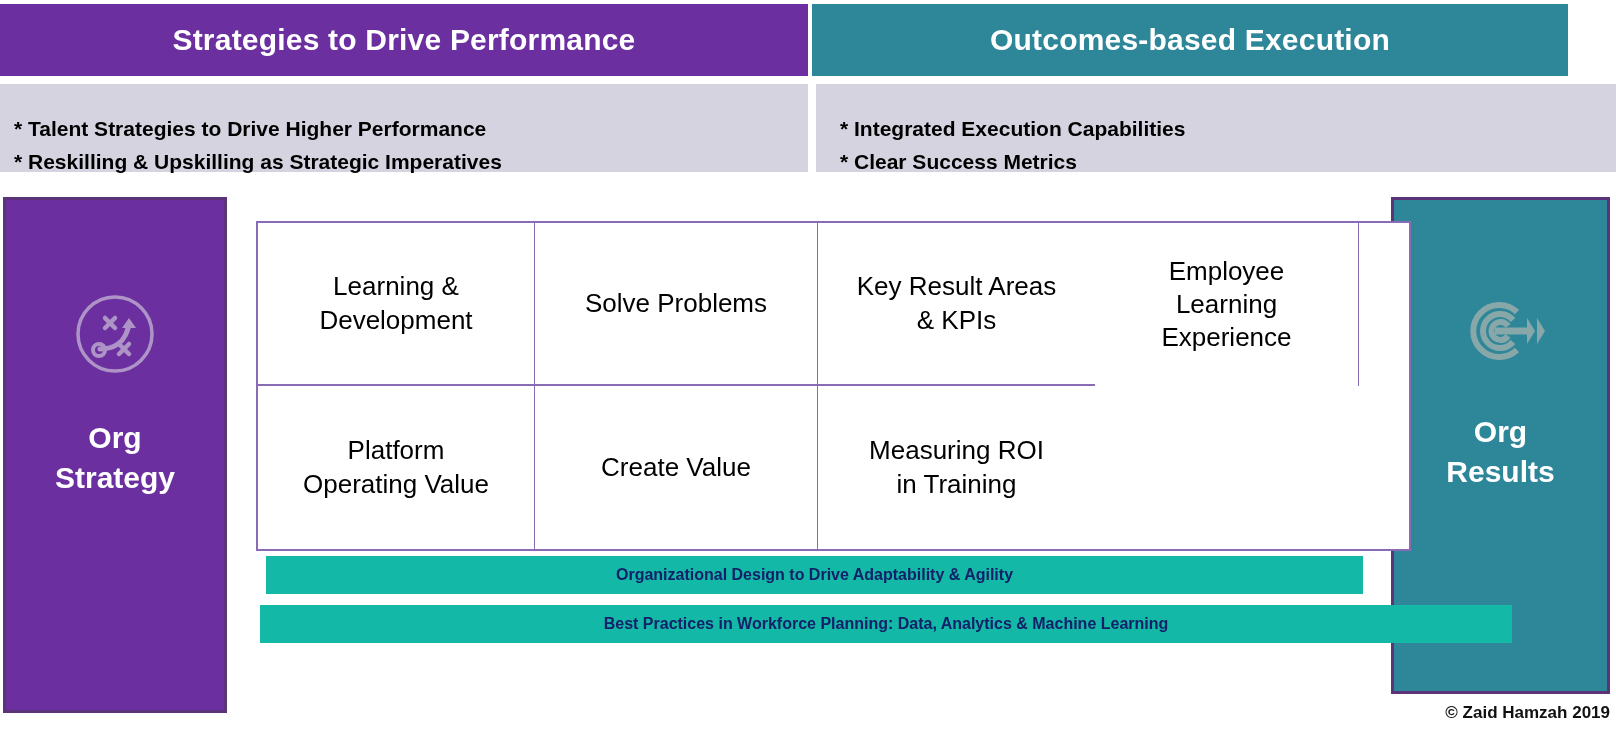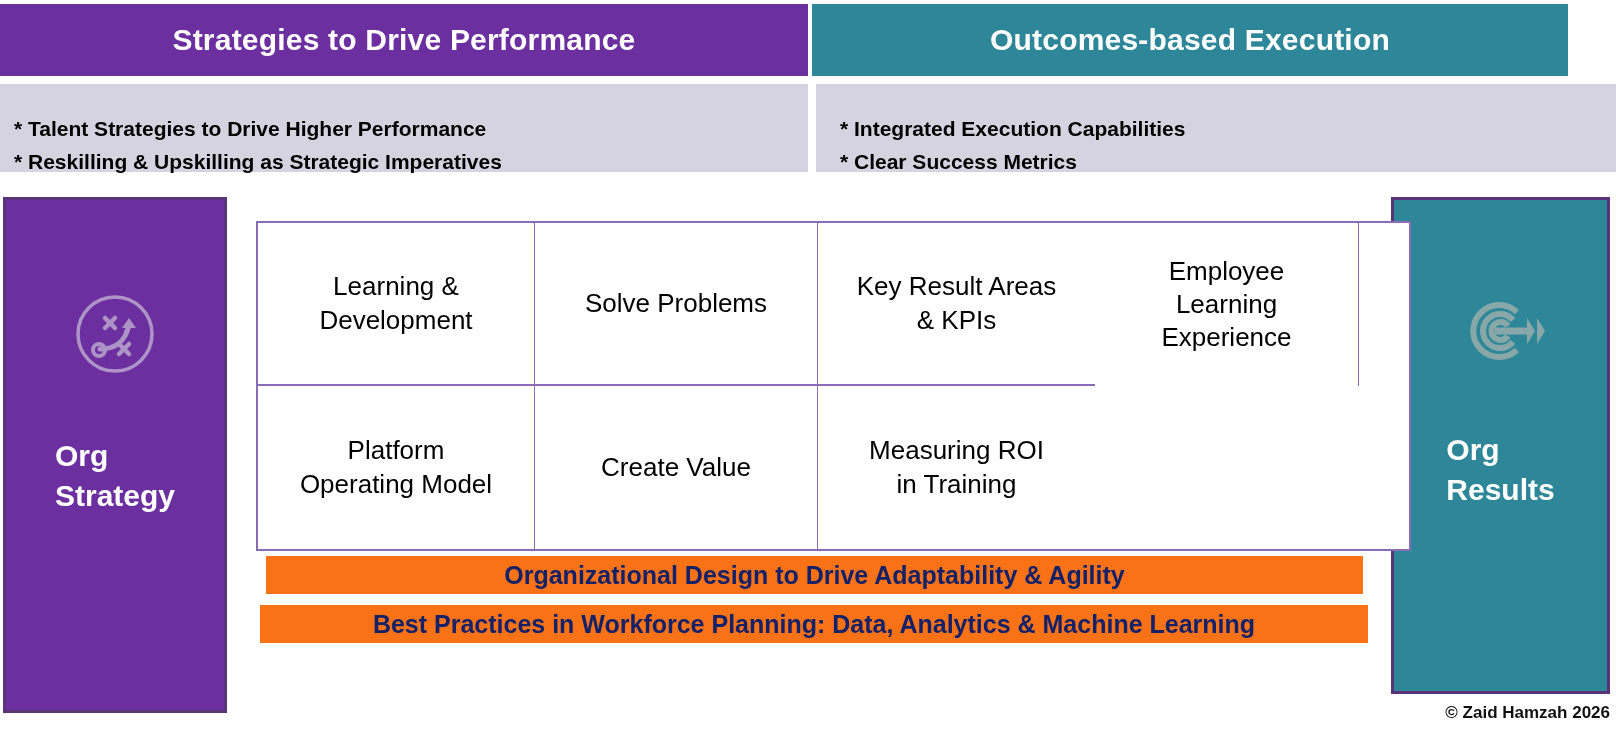--- a/index.html
+++ b/index.html
@@ -78,25 +78,26 @@
     background: #2E8699;
   }
 
   .pillar-icon {
     margin-top: 92px;
     opacity: 0.62;
   }
   .pillar-right .pillar-icon { margin-top: 92px; }
 
   .pillar-label {
-    margin-top: 56px;
+    margin-top: 38px;
     color: #ffffff;
     font-weight: bold;
     font-size: 30px;
     line-height: 1.34;
+    text-align: center;
     white-space: pre-line;
   }
 
   
   .grid {
     position: absolute;
     left: 256px;
     top: 195px;
     width: 1155px;
     height: 330px;
@@ -119,32 +120,32 @@
     white-space: pre-line;
     border-right: 1px solid #8A6BB5;
     border-bottom: 2px solid #8A6BB5;
   }
   .cell.c4 { border-right: none; }
   .cell.r2 { border-bottom: none; }
 
   
   .band {
     position: absolute;
-    background: #f97316;
+    background: #14b8a6;
     height: 38px;
     display: flex;
     align-items: center;
     justify-content: center;
     color: #122169;
     font-weight: bold;
-    font-size: 25px;
+    font-size: 16px;
     white-space: nowrap;
   }
   .band-1 { left: 266px; top: 556px; width: 1097px; }
-  .band-2 { left: 260px; top: 605px; width: 1108px; }
+  .band-2 { left: 260px; top: 605px; width: 1252px; }
   .band-3 { left: 266px; top: 654px; width: 1097px; }
 
   
   .credit {
     position: absolute;
     right: 6px;
     top: 703px;
     font-size: 17px;
     font-weight: bold;
     color: #111111;
@@ -209,28 +210,28 @@
   <div class="grid">
     <div class="cell r1 c1">Learning &amp;
 Development</div>
     <div class="cell r1 c3">Solve Problems</div>
     <div class="cell r1 c4">Key Result Areas
 &amp; KPIs</div>
     <div class="cell r2 c1">Employee
 Learning
 Experience</div>
     <div class="cell r2 c2">Platform
-Operating Model</div>
+Operating Value</div>
     <div class="cell r2 c3">Create Value</div>
     <div class="cell r2 c4">Measuring ROI
 in Training</div>
   </div>
 
   <div class="band band-1">
     <span>Organizational Design to Drive Adaptability &amp; Agility</span>
   </div>
   <div class="band band-2">
     <span>Best Practices in Workforce Planning: Data, Analytics &amp; Machine Learning</span>
   </div>
 
-  <div class="credit">© Zaid Hamzah 2026</div>
+  <div class="credit">© Zaid Hamzah 2019</div>
 
 </div>
 
 </body></html>

